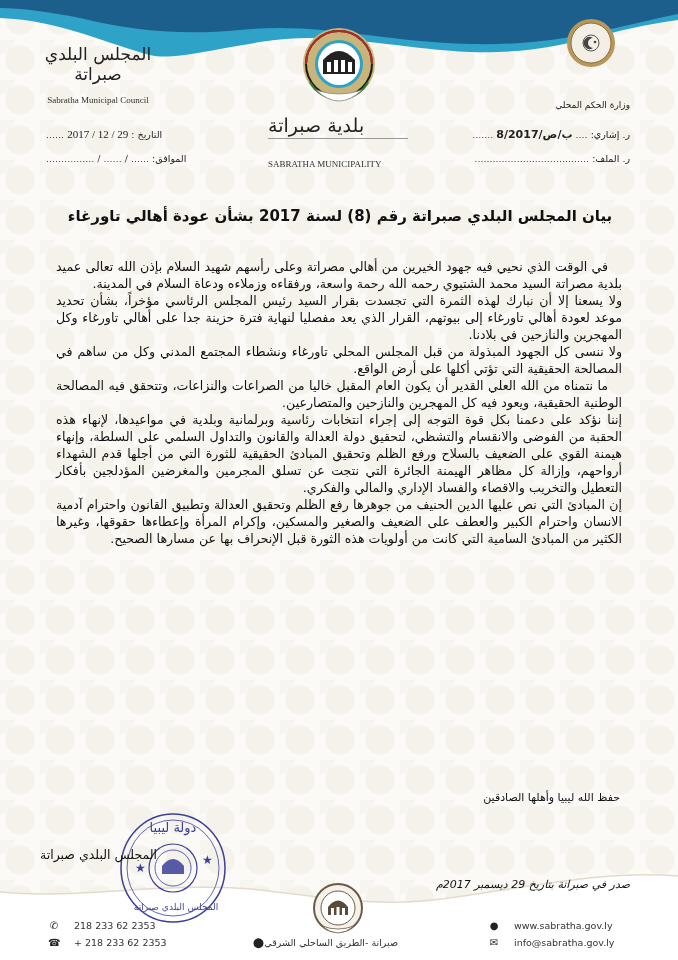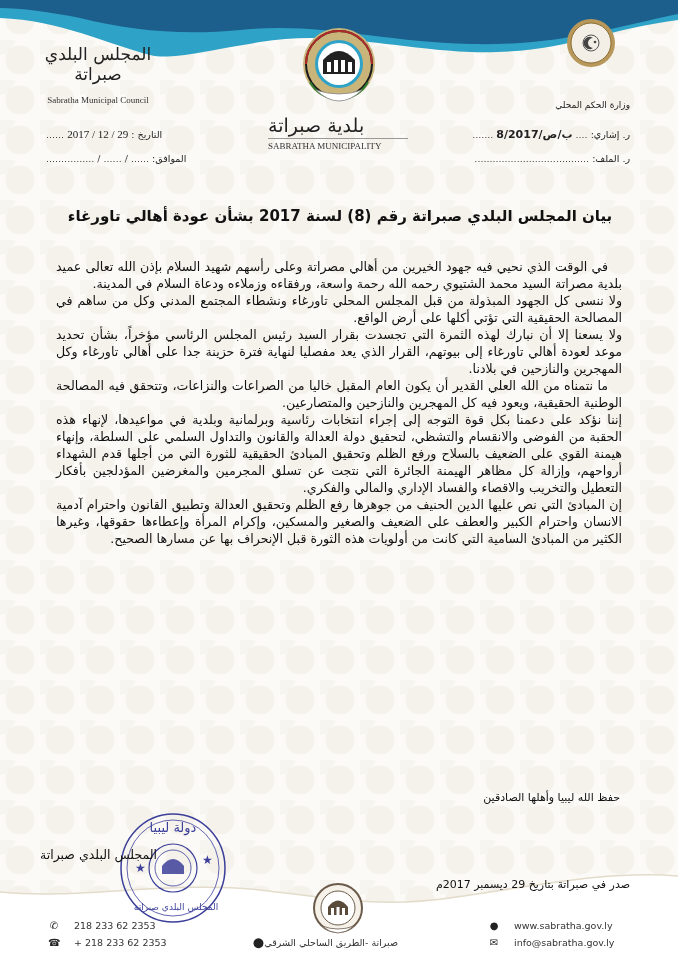--- a/index.html
+++ b/index.html
@@ -29,21 +29,21 @@
   .council-en {
     font-family:Liberation Serif, serif; font-size:9px; color:#333; margin-top:11px;
   }
 
   .muni-emblem { position:absolute; left:298px; top:24px; width:82px; height:92px; }
   .muni-word {
     position:absolute; left:268px; top:114px; width:140px; text-align:left;
   }
   .muni-word-ar { font-family:"DejaVu Serif", serif; font-size:19px; color:#222; direction:rtl; }
   .muni-word-en {
-    font-family:"Liberation Serif", serif; font-size:9px; color:#333; border-top:1px solid #999; padding-top:2px; margin-top:2px;
+    font-family:"Liberation Serif", serif; font-size:9px; color:#333; border-top:1px solid #999; padding-top:20px; margin-top:2px;
   }
 
   .ministry-seal { position:absolute; left:566px; top:18px; width:50px; height:50px; }
   .ministry-name {
     position:absolute; right:48px; top:100px; font-size:9px; direction:rtl; color:#222;
   }
 
   .meta-row { position:absolute; font-size:9.5px; direction:rtl; color:#222; white-space:nowrap; }
   .meta-row .val { font-family:"Liberation Serif", serif; font-size:11px; }
   .meta-row .val-bold { font-weight:bold; font-size:11px; }
@@ -62,21 +62,21 @@
   .body-text p.center { text-align:center; }
 
   .closing {
     position:absolute; left:60px; top:791px; width:560px; text-align:right;
     direction:rtl; font-size:11px; color:#111;
   }
   .signer {
     position:absolute; left:40px; top:847px; direction:rtl; font-size:12.5px; color:#111;
   }
   .issued {
-    position:absolute; right:48px; top:878px; direction:rtl; font-size:11px; color:#111;
+    position:absolute; right:48px; top:878px; direction:rtl; font-size:11px; color:#111;font-style:italic;
   }
   .stamp { position:absolute; left:118px; top:812px; width:110px; height:112px; }
 
   .footer-emblem { position:absolute; left:312px; top:882px; width:52px; height:58px; }
 
   .contact {
     position:absolute; font-size:9.5px; color:#333; white-space:nowrap; display:flex; align-items:center;
   }
   .contact .ico { width:12px; display:inline-block; text-align:center; color:#222; margin-right:14px; font-size:10px; }
   .contact.rtl { direction:rtl; }
@@ -142,22 +142,22 @@
 </div>
 <div class="meta-row" style="left:46px; top:153px;">
   <span>الموافق:</span>
   <span style="color:#444;">...... / ...... / ................</span>
 </div>
 
 <div class="title">بيان المجلس البلدي صبراتة رقم (8) لسنة 2017  بشأن عودة أهالي تاورغاء</div>
 
 <div class="body-text">
   <p class="indent">في الوقت الذي نحيي فيه جهود الخيرين من أهالي مصراتة وعلى رأسهم شهيد السلام بإذن الله تعالى عميد بلدية مصراتة السيد محمد الشتيوي رحمه الله رحمة واسعة، ورفقاءه وزملاءه ودعاة السلام في المدينة.</p>
+  <p>ولا يسعنا إلا أن نبارك لهذه الثمرة التي تجسدت بقرار السيد رئيس المجلس الرئاسي مؤخراً، بشأن تحديد موعد لعودة أهالي تاورغاء إلى بيوتهم، القرار الذي يعد مفصليا لنهاية فترة حزينة جدا على أهالي تاورغاء وكل المهجرين والنازحين في بلادنا.</p>
   <p>ولا ننسى كل الجهود المبذولة من قبل المجلس المحلي تاورغاء ونشطاء المجتمع المدني وكل من ساهم في المصالحة الحقيقية التي تؤتي أكلها على أرض الواقع.</p>
-  <p>ولا يسعنا إلا أن نبارك لهذه الثمرة التي تجسدت بقرار السيد رئيس المجلس الرئاسي مؤخراً، بشأن تحديد موعد لعودة أهالي تاورغاء إلى بيوتهم، القرار الذي يعد مفصليا لنهاية فترة حزينة جدا على أهالي تاورغاء وكل المهجرين والنازحين في بلادنا.</p>
   <p class="indent">ما نتمناه من الله العلي القدير أن يكون العام المقبل خاليا من الصراعات والنزاعات، وتتحقق فيه المصالحة الوطنية الحقيقية، ويعود فيه كل المهجرين والنازحين والمتصارعين.</p>
   <p>إننا نؤكد على دعمنا بكل قوة التوجه إلى إجراء انتخابات رئاسية وبرلمانية وبلدية في مواعيدها، لإنهاء هذه الحقبة من الفوضى والانقسام والتشظي، لتحقيق دولة العدالة والقانون والتداول السلمي على السلطة، وإنهاء هيمنة القوي على الضعيف بالسلاح ورفع الظلم وتحقيق المبادئ الحقيقية للثورة التي من أجلها قدم الشهداء أرواحهم، وإزالة كل مظاهر الهيمنة الجائرة التي نتجت عن تسلق المجرمين والمغرضين المؤدلجين بأفكار التعطيل والتخريب والاقصاء والفساد الإداري والمالي والفكري.</p>
   <p>إن المبادئ التي نص عليها الدين الحنيف من جوهرها رفع الظلم وتحقيق العدالة وتطبيق القانون واحترام آدمية الانسان واحترام الكبير والعطف على الضعيف والصغير والمسكين، وإكرام المرأة وإعطاءها حقوقها، وغيرها الكثير من المبادئ السامية التي كانت من أولويات هذه الثورة قبل الإنحراف بها عن مسارها الصحيح.</p>
 </div>
 
 <div class="closing">حفظ الله ليبيا وأهلها الصادقين</div>
 
 <svg class="footer-wave" viewBox="0 0 678 120" preserveAspectRatio="none">
   <path d="M0,120 V52 C80,60 170,40 260,50 C330,58 380,68 450,58 C540,45 610,30 678,36 V120 Z" fill="#ffffff"></path>
   <path d="M0,52 C80,60 170,40 260,50 C330,58 380,68 450,58 C540,45 610,30 678,36" fill="none" stroke="#e4dccb" stroke-width="1.5"></path>

